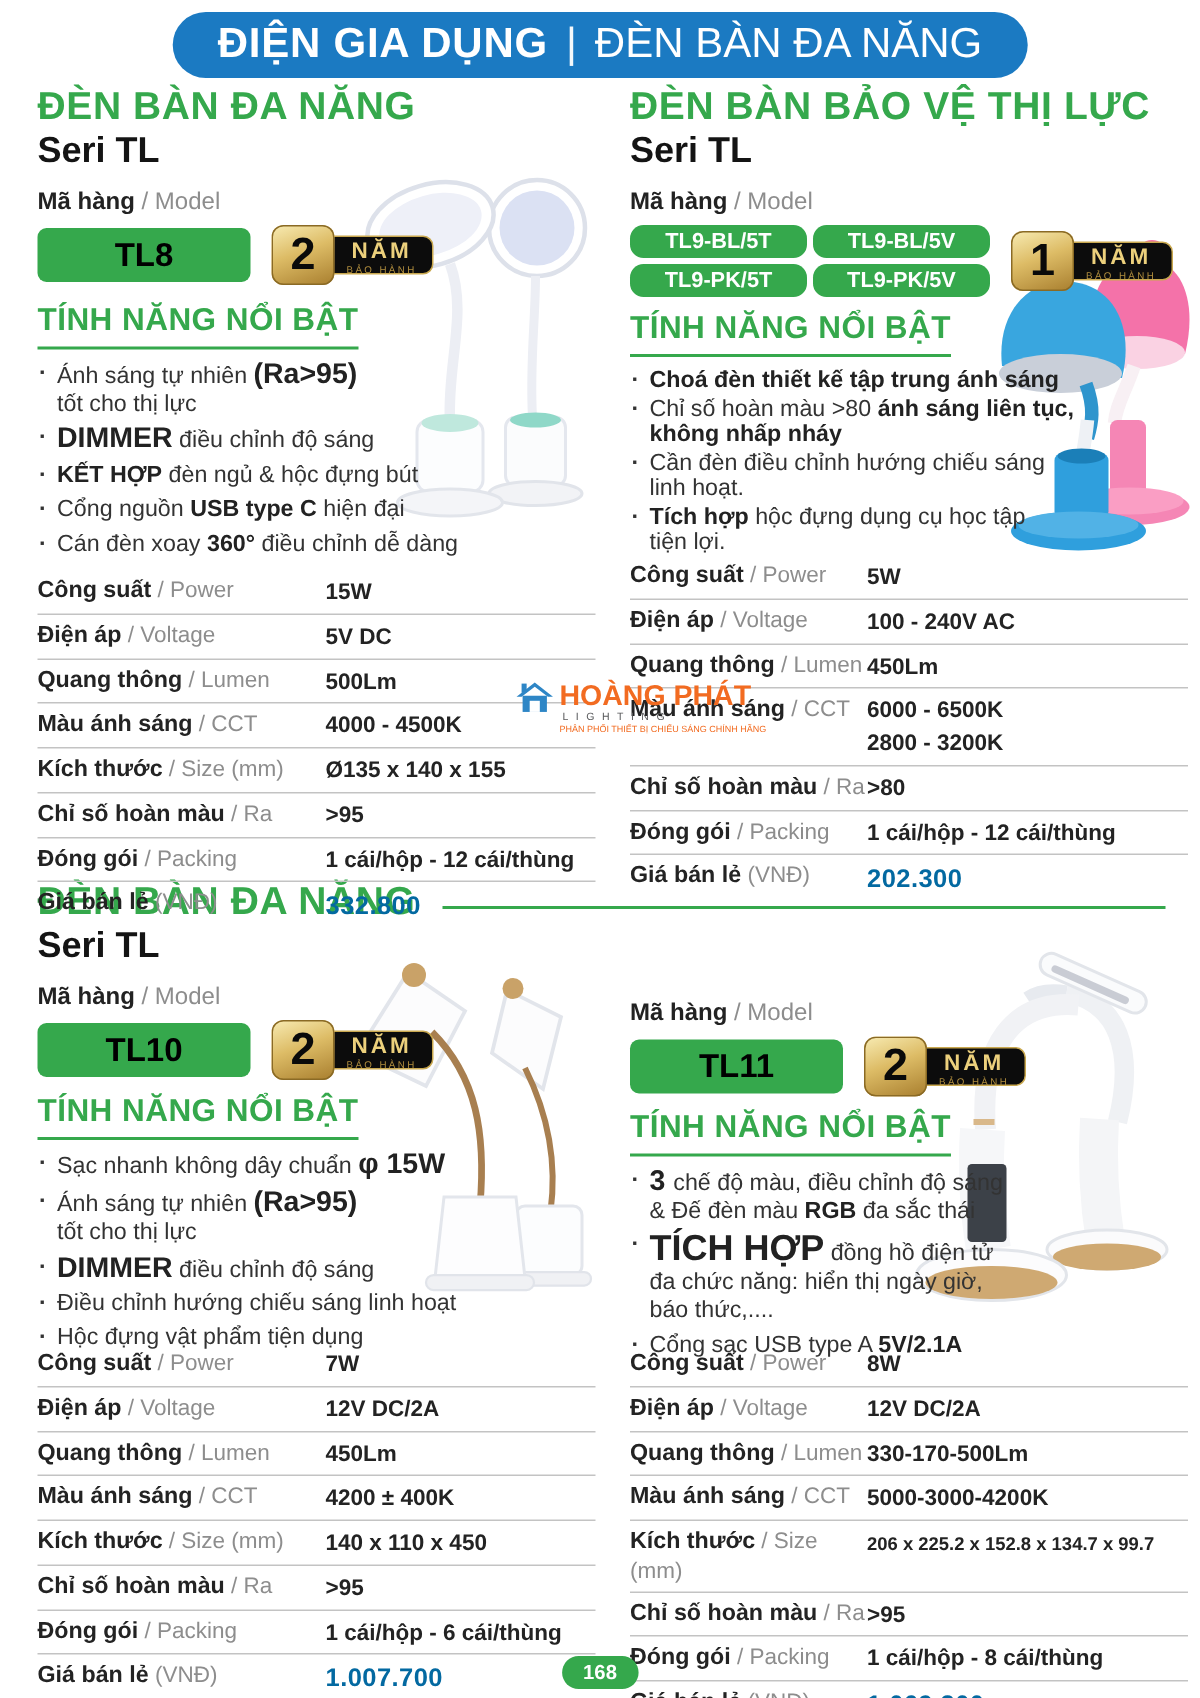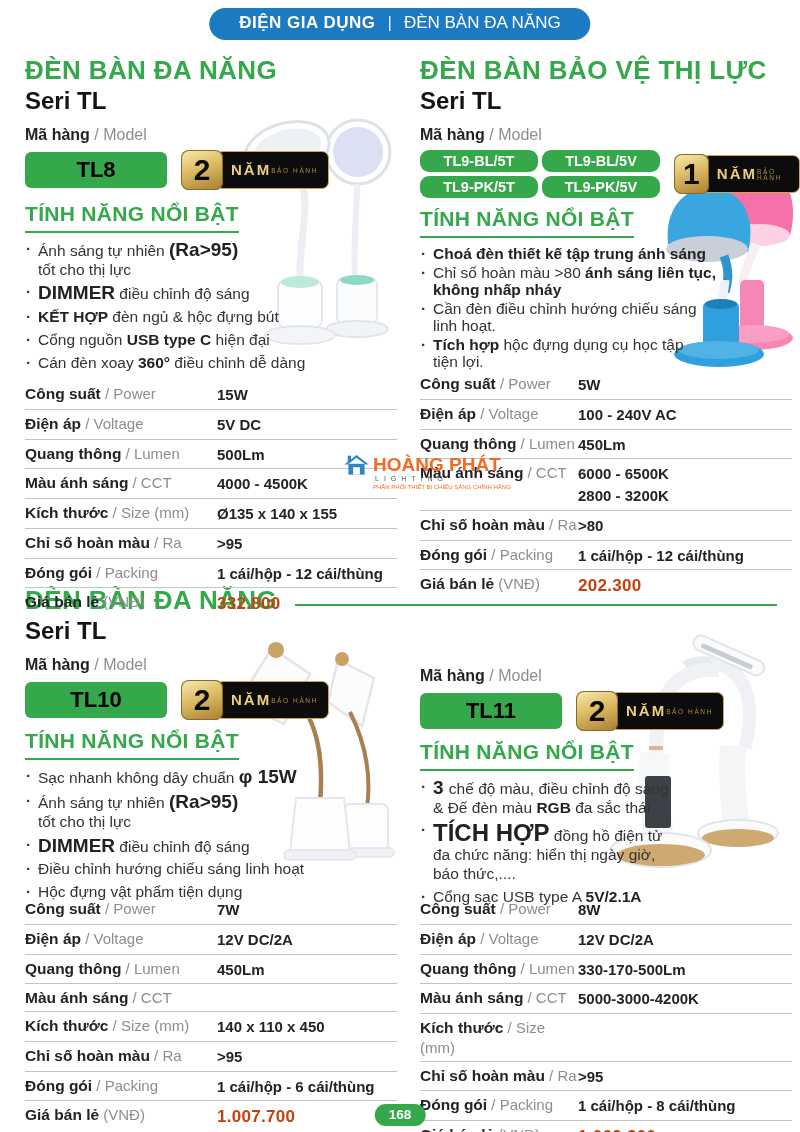--- a/index.html
+++ b/index.html
@@ -10,21 +10,21 @@
     font-family: "Liberation Sans", "DejaVu Sans", sans-serif;
     color: #2b2b2b;
     overflow: hidden;
   }
 
   
   .banner {
     position: absolute; left: 50%; top: 8px; transform: translateX(-50%);
     background: #1b7ac2; color: #fff; border-radius: 999px;
     padding: 5px 30px 7px; display: flex; align-items: flex-start; gap: 12px;
-    font-size: 17px; white-space: nowrap; z-index: 4;
+    font-size: 28px; white-space: nowrap; z-index: 4;
   }
   .banner-bold { font-weight: 800; letter-spacing: .5px; }
   .banner-sep  { font-weight: 300; opacity: .95; }
   .banner-reg  { font-weight: 500; }
 
   
   .card { position: absolute; width: 372px; z-index: 2; }
   .card-tl8  { left: 25px;  top: 56px; }
   .card-tl9  { left: 420px; top: 56px; }
   .card-tl10 { left: 25px;  top: 616px; }
@@ -53,23 +53,23 @@
   }
   .badge { display: inline-flex; align-items: center; margin-left: 14px; height: 40px; }
   .badge-num {
     width: 42px; height: 40px; border-radius: 8px; z-index: 1;
     background: linear-gradient(160deg,#f8ecb4 0%,#ddbc66 45%,#a87e2e 100%);
     box-shadow: 0 0 0 1px #8a6a25 inset;
     display: flex; align-items: center; justify-content: center;
     font-size: 30px; font-weight: 800; color: #0a0a0a;
   }
   .badge-black {
-    margin-left: -7px; height: 38px; background: #0c0c0c;
+    margin-left: -7px; height: 26px; background: #0c0c0c;
     border: 1px solid #c9a84f; border-radius: 7px;
-    padding: 2px 10px 2px 14px; display: flex; flex-direction: row;
+    padding: 2px 10px 2px 14px; display: flex; flex-direction: column;
     align-items: center; justify-content: space-between;
   }
   .badge-nam { color: #ecd07c; font-weight: 800; font-size: 15px; letter-spacing: 2px; line-height: 1; }
   .badge-bh  { color: #b08d3e; font-size: 6.5px; letter-spacing: 1.6px; margin-top: 3px; line-height: 1; }
 
   .features-title {
     display: inline-block; margin-top: 12px; padding-bottom: 5px;
     color: #35a84c; font-size: 21px; font-weight: 800; letter-spacing: .3px;
     border-bottom: 2.5px solid #35a84c;
   }
@@ -93,21 +93,21 @@
   .table-tl10 { left: 25px;  top: 895px; }
   .table-tl11 { left: 420px; top: 895px; }
   .spec-row { display: flex; align-items: flex-start; border-bottom: 1px solid #c3c3c3; padding: 4px 0 3px; }
   .spec-row.price { border-bottom: none; }
   .spec-label { flex: 0 0 192px; font-size: 15.5px; line-height: 1.25; }
   .t-right .spec-label { flex-basis: 158px; }
   .sl-vi { font-weight: 700; color: #232323; }
   .sl-en { color: #8d8d8d; font-weight: 400; font-size: 15px; }
   .spec-value { flex: 1; font-weight: 700; color: #232323; font-size: 15px; line-height: 1.45; white-space: pre-line; }
   .spec-value.small { font-size: 12.3px; padding-top: 3px; }
-  .spec-row.price .spec-value { color: #c2410c; font-size: 17px; letter-spacing: .3px; }
+  .spec-row.price .spec-value { color: #0369a1; font-size: 17px; letter-spacing: .3px; }
 
   
   .bottom-heading {
     position: absolute; left: 25px; top: 586px; width: 752px;
     display: flex; align-items: center; gap: 18px; z-index: 2;
   }
   .bottom-heading .rule { flex: 1; height: 2px; background: #35a84c; margin-top: 8px; }
 
   
   .product-img { position: absolute; z-index: 1; }
@@ -331,20 +331,21 @@
     <div class="spec-row">
       <div class="spec-label"><span class="sl-vi">Điện áp</span><span class="sl-en"> / Voltage</span></div>
       <div class="spec-value">12V DC/2A</div>
     </div>
     <div class="spec-row">
       <div class="spec-label"><span class="sl-vi">Quang thông</span><span class="sl-en"> / Lumen</span></div>
       <div class="spec-value">450Lm</div>
     </div>
     <div class="spec-row">
       <div class="spec-label"><span class="sl-vi">Màu ánh sáng</span><span class="sl-en"> / CCT</span></div>
+      <div class="spec-value">4200 ± 400K</div>
     </div>
     <div class="spec-row">
       <div class="spec-label"><span class="sl-vi">Kích thước</span><span class="sl-en"> / Size (mm)</span></div>
       <div class="spec-value">140 x 110 x 450</div>
     </div>
     <div class="spec-row">
       <div class="spec-label"><span class="sl-vi">Chỉ số hoàn màu</span><span class="sl-en"> / Ra</span></div>
       <div class="spec-value">&gt;95</div>
     </div>
     <div class="spec-row">
@@ -368,20 +369,21 @@
     <div class="spec-row">
       <div class="spec-label"><span class="sl-vi">Quang thông</span><span class="sl-en"> / Lumen</span></div>
       <div class="spec-value">330-170-500Lm</div>
     </div>
     <div class="spec-row">
       <div class="spec-label"><span class="sl-vi">Màu ánh sáng</span><span class="sl-en"> / CCT</span></div>
       <div class="spec-value">5000-3000-4200K</div>
     </div>
     <div class="spec-row">
       <div class="spec-label"><span class="sl-vi">Kích thước</span><span class="sl-en"> / Size (mm)</span></div>
+      <div class="spec-value small">206 x 225.2 x 152.8 x 134.7 x 99.7</div>
     </div>
     <div class="spec-row">
       <div class="spec-label"><span class="sl-vi">Chỉ số hoàn màu</span><span class="sl-en"> / Ra</span></div>
       <div class="spec-value">&gt;95</div>
     </div>
     <div class="spec-row">
       <div class="spec-label"><span class="sl-vi">Đóng gói</span><span class="sl-en"> / Packing</span></div>
       <div class="spec-value">1 cái/hộp - 8 cái/thùng</div>
     </div>
     <div class="spec-row price">

